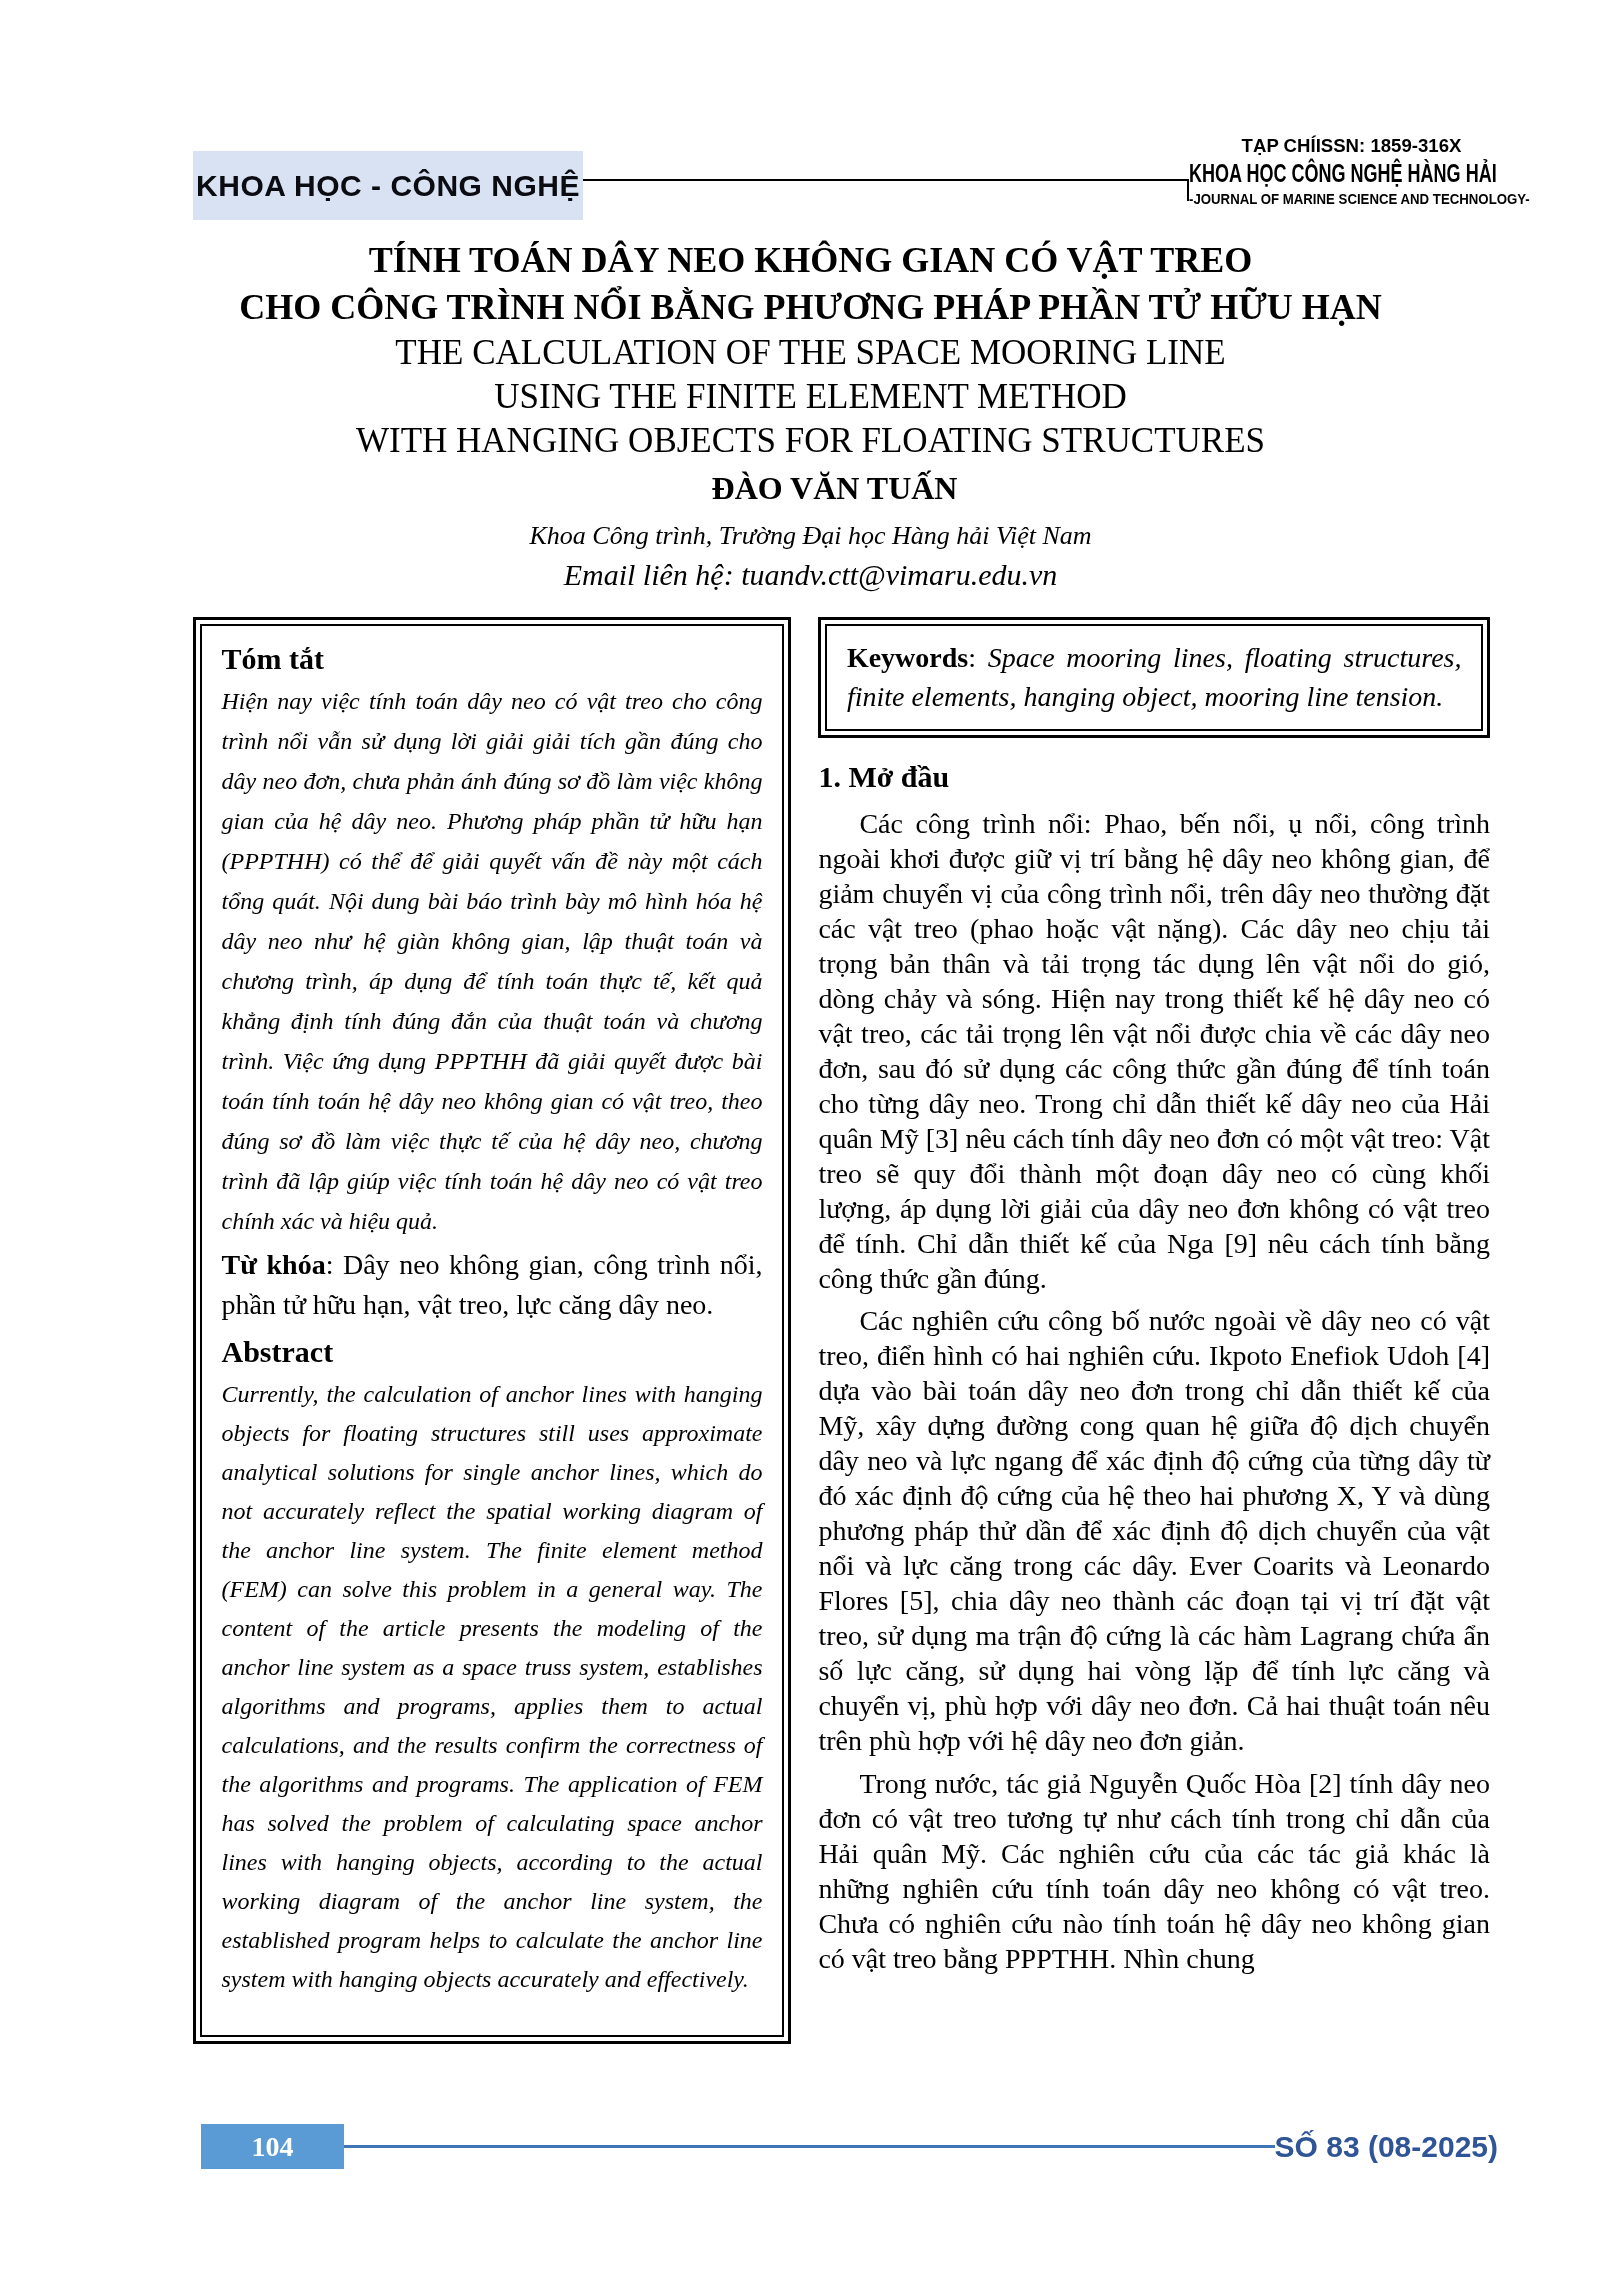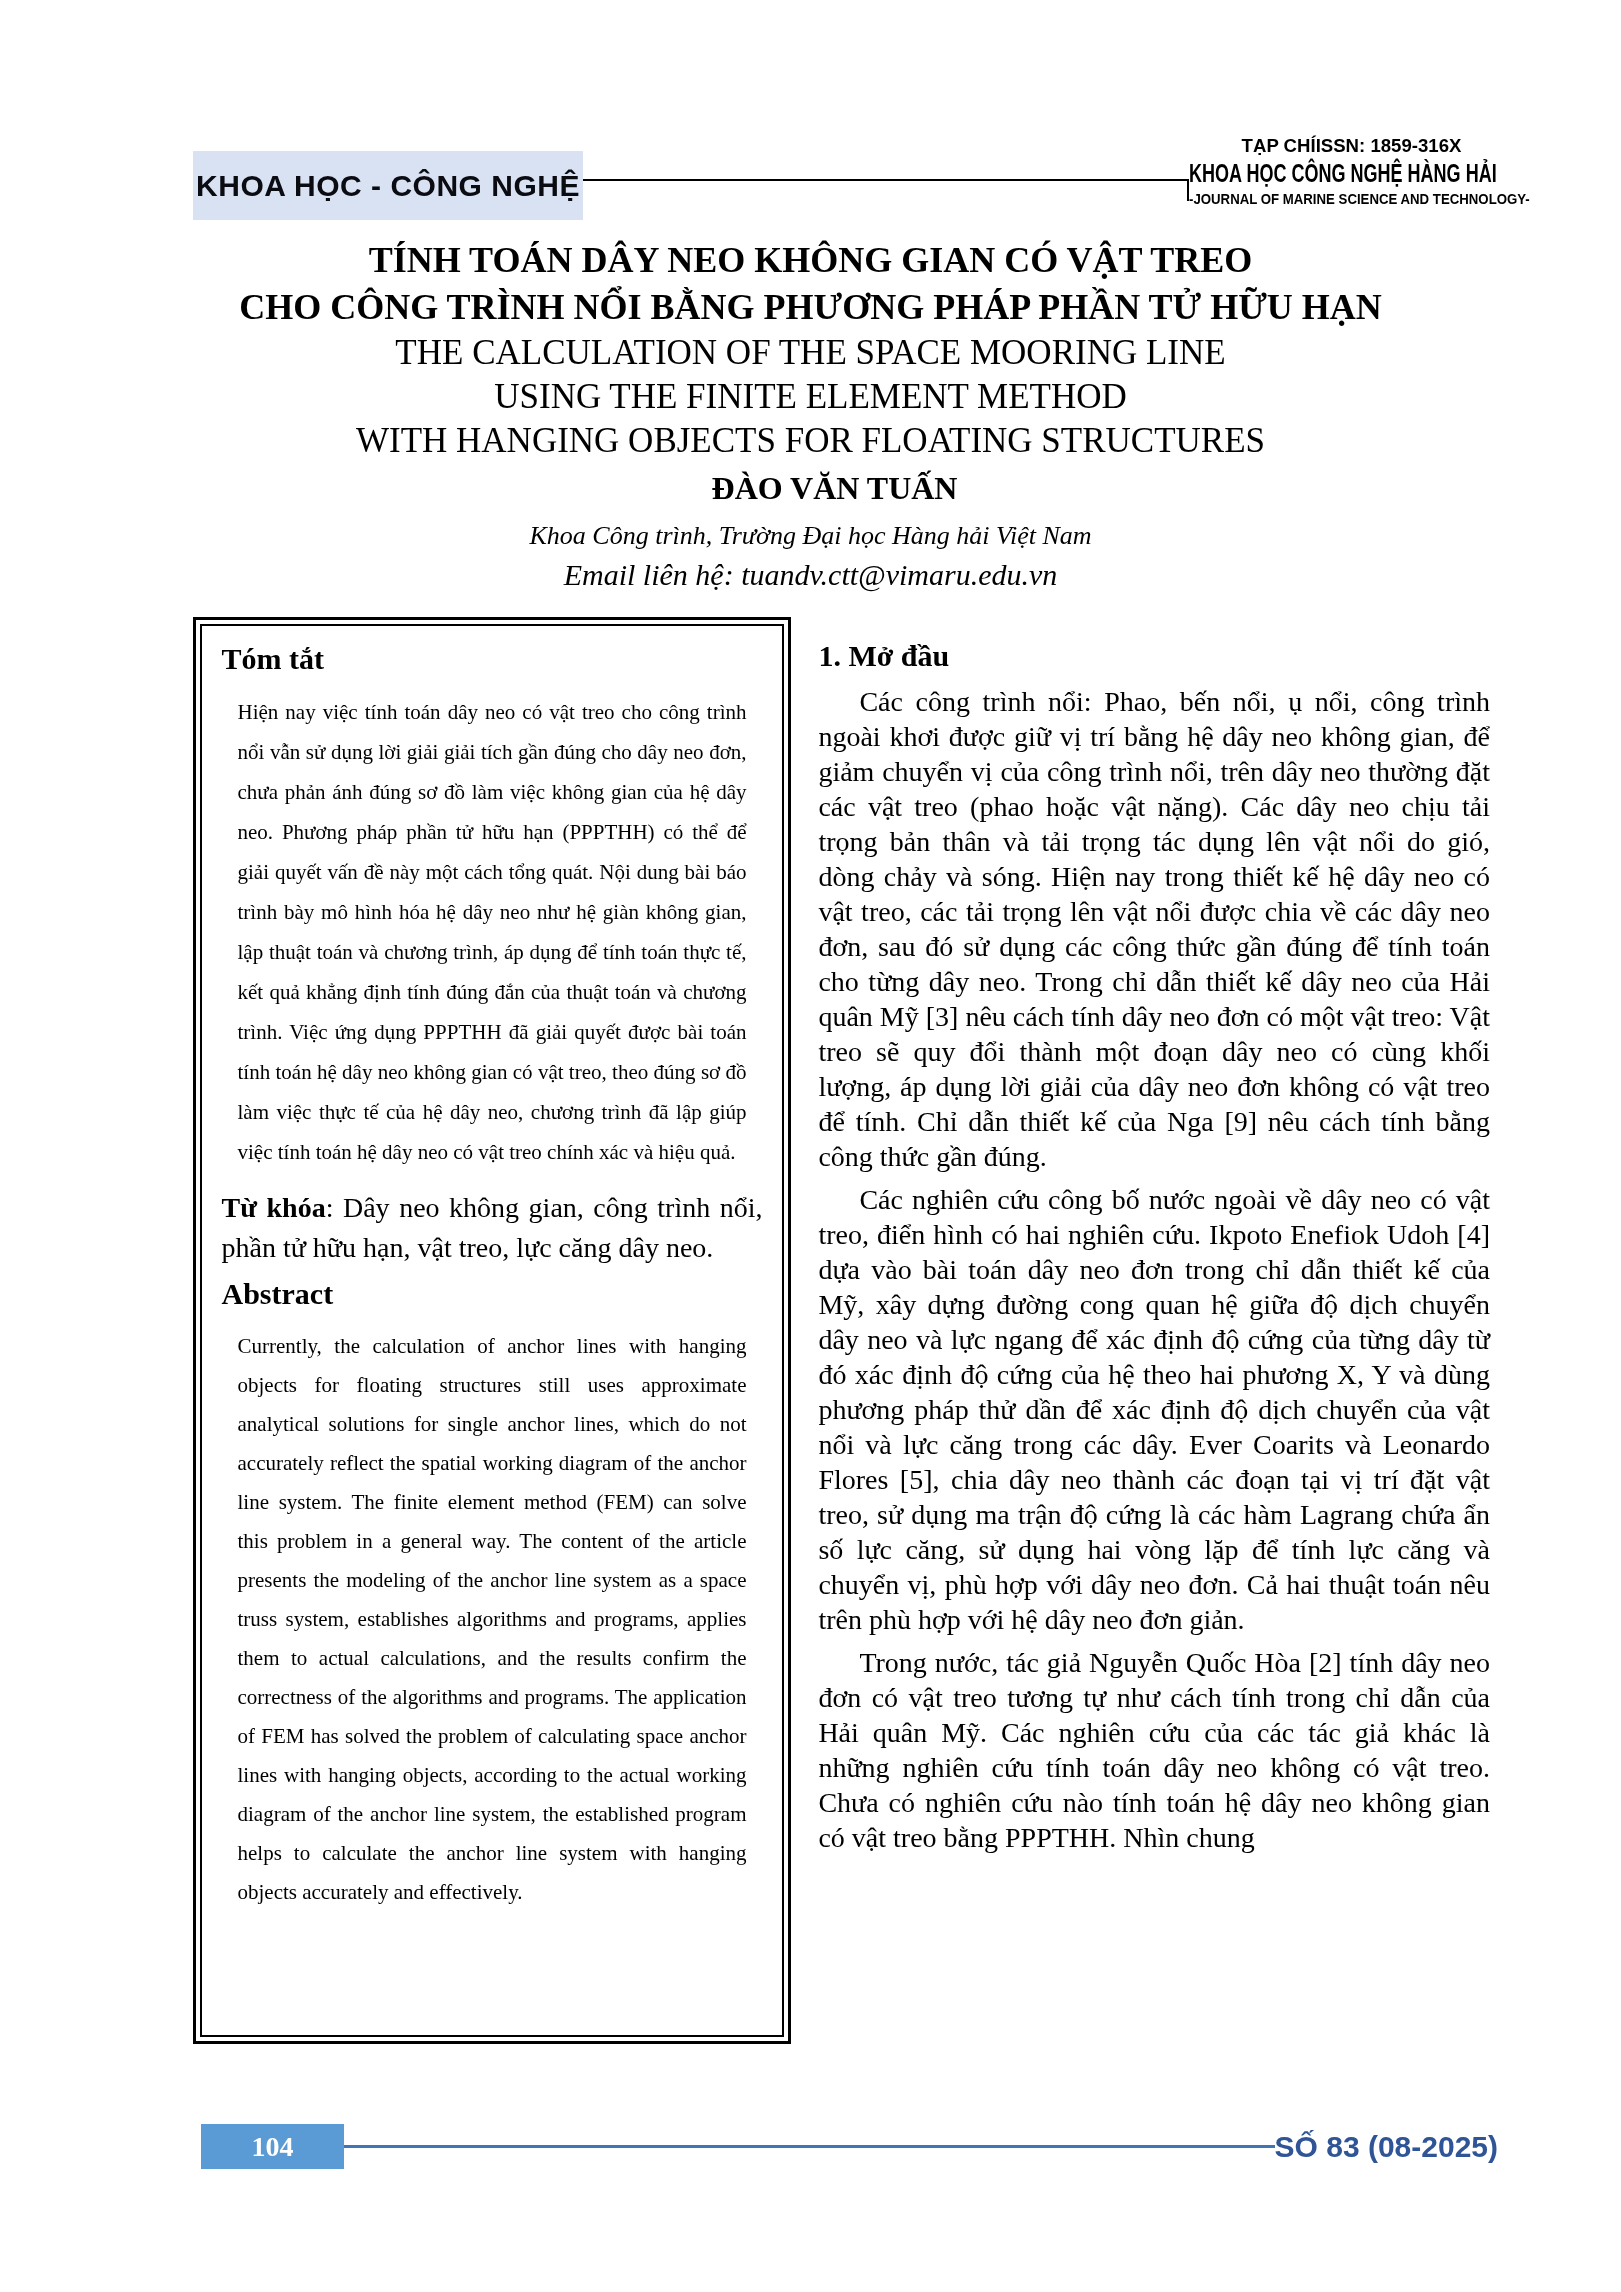--- a/index.html
+++ b/index.html
@@ -34,21 +34,21 @@
   .t-email{font-size:30px;font-style:italic;line-height:39px;}
   
   .columns{position:absolute;left:193px;top:617px;width:1297px;display:flex;gap:27.4px;align-items:flex-start;}
   .left-col{flex:0 0 598px;width:598px;box-sizing:border-box;}
   .right-col{flex:1;min-width:0;}
   .dbox{border:3.9px solid #000;padding:3.9px;background:#fff;box-sizing:border-box;}
   .dbox-inner{border:2px solid #000;padding:15.7px 19.6px 19.6px;}
   .abstract-box .dbox-inner{min-height:1413px;box-sizing:border-box;}
   .box-h{font-size:30px;font-weight:bold;margin:0 0 5.9px;}
   .box-h.abs{margin-top:9.8px;}
-  .box-p{font-size:21px;line-height:40px;text-align:justify;margin:16px;}
+  .box-p{font-size:24px;line-height:40px;text-align:justify;font-style:italic;margin:0;}
   .box-p.en{line-height:39px;}
   .kw-line{font-size:28px;line-height:40px;text-align:justify;margin:3.9px 0 3.9px;}
   .kw-line .lbl{font-weight:bold;font-style:normal;}
   .kw-line .txt{}
   .kw-box .dbox-inner{padding:11.8px 19.6px 13.7px;}
   .kw-box p{font-size:28px;line-height:39px;text-align:justify;margin:0;}
   .sec-h{font-size:30px;font-weight:bold;margin:21.6px 0 11.8px;}
   .para{font-size:28px;line-height:35px;text-align:justify;text-indent:41px;margin:0 0 7.8px;}
   
   .footer{position:absolute;left:201px;top:2124px;width:1297px;display:flex;align-items:center;}
@@ -99,20 +99,25 @@
           <h3 class="box-h">Tóm tắt</h3>
           <p class="box-p">Hiện nay việc tính toán dây neo có vật treo cho công trình nổi vẫn sử dụng lời giải giải tích gần đúng cho dây neo đơn, chưa phản ánh đúng sơ đồ làm việc không gian của hệ dây neo. Phương pháp phần tử hữu hạn (PPPTHH) có thể để giải quyết vấn đề này một cách tổng quát. Nội dung bài báo trình bày mô hình hóa hệ dây neo như hệ giàn không gian, lập thuật toán và chương trình, áp dụng để tính toán thực tế, kết quả khẳng định tính đúng đắn của thuật toán và chương trình. Việc ứng dụng PPPTHH đã giải quyết được bài toán tính toán hệ dây neo không gian có vật treo, theo đúng sơ đồ làm việc thực tế của hệ dây neo, chương trình đã lập giúp việc tính toán hệ dây neo có vật treo chính xác và hiệu quả.</p>
           <p class="kw-line"><span class="lbl">Từ khóa</span><span>: </span><span class="txt">Dây neo không gian, công trình nổi, phần tử hữu hạn, vật treo, lực căng dây neo.</span></p>
           <h3 class="box-h abs">Abstract</h3>
           <p class="box-p en">Currently, the calculation of anchor lines with hanging objects for floating structures still uses approximate analytical solutions for single anchor lines, which do not accurately reflect the spatial working diagram of the anchor line system. The finite element method (FEM) can solve this problem in a general way. The content of the article presents the modeling of the anchor line system as a space truss system, establishes algorithms and programs, applies them to actual calculations, and the results confirm the correctness of the algorithms and programs. The application of FEM has solved the problem of calculating space anchor lines with hanging objects, according to the actual working diagram of the anchor line system, the established program helps to calculate the anchor line system with hanging objects accurately and effectively.</p>
         </div>
       </div>
     </div>
 
     <div class="right-col">
+      <div class="dbox kw-box">
+        <div class="dbox-inner">
+          <p><span class="lbl" style="font-weight:bold">Keywords</span><span>: </span><i>Space mooring lines, floating structures, finite elements, hanging object, mooring line tension.</i></p>
+        </div>
+      </div>
       <h3 class="sec-h">1. Mở đầu</h3>
       <p class="para">Các công trình nổi: Phao, bến nổi, ụ nổi, công trình ngoài khơi được giữ vị trí bằng hệ dây neo không gian, để giảm chuyển vị của công trình nổi, trên dây neo thường đặt các vật treo (phao hoặc vật nặng). Các dây neo chịu tải trọng bản thân và tải trọng tác dụng lên vật nổi do gió, dòng chảy và sóng. Hiện nay trong thiết kế hệ dây neo có vật treo, các tải trọng lên vật nổi được chia về các dây neo đơn, sau đó sử dụng các công thức gần đúng để tính toán cho từng dây neo. Trong chỉ dẫn thiết kế dây neo của Hải quân Mỹ [3] nêu cách tính dây neo đơn có một vật treo: Vật treo sẽ quy đổi thành một đoạn dây neo có cùng khối lượng, áp dụng lời giải của dây neo đơn không có vật treo để tính. Chỉ dẫn thiết kế của Nga [9] nêu cách tính bằng công thức gần đúng.</p>
       <p class="para">Các nghiên cứu công bố nước ngoài về dây neo có vật treo, điển hình có hai nghiên cứu. Ikpoto Enefiok Udoh [4] dựa vào bài toán dây neo đơn trong chỉ dẫn thiết kế của Mỹ, xây dựng đường cong quan hệ giữa độ dịch chuyển dây neo và lực ngang để xác định độ cứng của từng dây từ đó xác định độ cứng của hệ theo hai phương X, Y và dùng phương pháp thử dần để xác định độ dịch chuyển của vật nổi và lực căng trong các dây. Ever Coarits và Leonardo Flores [5], chia dây neo thành các đoạn tại vị trí đặt vật treo, sử dụng ma trận độ cứng là các hàm Lagrang chứa ẩn số lực căng, sử dụng hai vòng lặp để tính lực căng và chuyển vị, phù hợp với dây neo đơn. Cả hai thuật toán nêu trên phù hợp với hệ dây neo đơn giản.</p>
       <p class="para">Trong nước, tác giả Nguyễn Quốc Hòa [2] tính dây neo đơn có vật treo tương tự như cách tính trong chỉ dẫn của Hải quân Mỹ. Các nghiên cứu của các tác giả khác là những nghiên cứu tính toán dây neo không có vật treo. Chưa có nghiên cứu nào tính toán hệ dây neo không gian có vật treo bằng PPPTHH. Nhìn chung</p>
     </div>
   </div>
 
   <div class="footer">
     <div class="page-num">
       <span>104</span>

